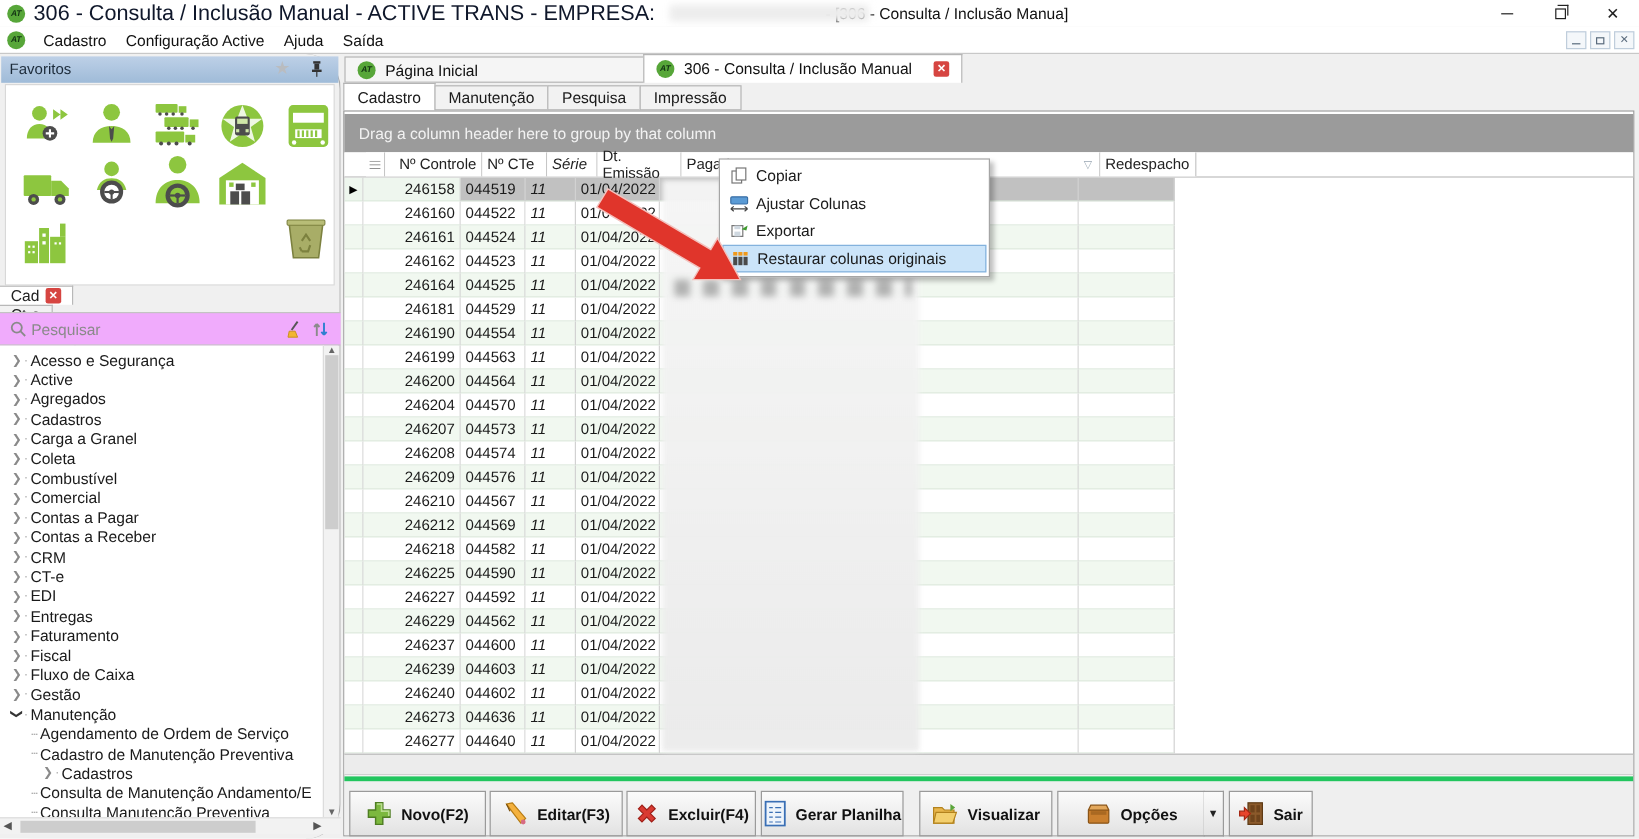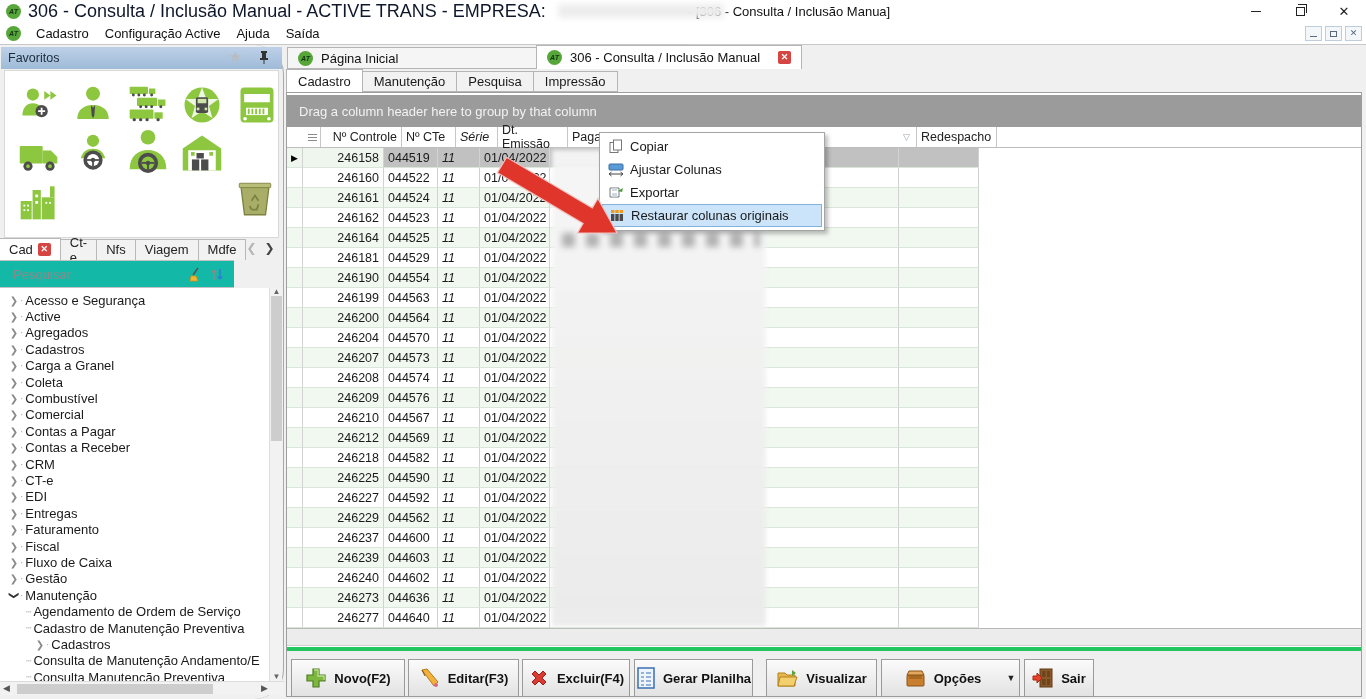--- a/index.html
+++ b/index.html
@@ -35,30 +35,30 @@
 
   
   .left-panel { position:absolute; left:0; top:45px; width:284px; height:654px; background:#f0f0f0; border-right:1px solid #a9a9a9;border-radius:29px; }
   .fav-header { position:absolute; left:1px; top:2px; width:281px; height:22px; background:linear-gradient(#bdd0e7,#9fbbd8); display:flex; align-items:center; padding-left:7px; font-size:12.5px; color:#1c2b3a; }
   .fav-star { position:absolute; right:40px; top:1px; color:#b9bcc0; font-size:15px; }
   .pin-icon { position:absolute; right:12px; top:3px; width:12px; height:15px; }
   .fav-box { position:absolute; left:4px; top:25px; width:275px; height:168px; background:#ffffff; border:1px solid #d8d8d8; }
   .fav-icon { position:absolute; width:44px; height:44px; display:flex; align-items:center; justify-content:center; cursor:pointer; }
 
   
-  .left-tabs { position:absolute; left:0; top:193px; width:240px; height:22px; display:flex; align-items:center; }
+  .left-tabs { position:absolute; left:0; top:193px; width:240px; height:22px; display:flex; align-items:flex-start;flex-direction:column; }
   .ltab { height:21px; border:1px solid #b8b8b8; border-bottom:none; background:#f2f2f2; display:flex; align-items:center; padding:0 9px; font-size:13px; color:#222; margin-left:-1px; cursor:pointer; }
   .ltab.active { background:#ffffff; height:22px; font-weight:normal; }
   .ltab .close-box { margin-left:5px; }
   .close-box { width:13px; height:13px; background:#d64541; border-radius:2px; color:#fff; font-size:9px; line-height:13px; text-align:center; font-weight:bold; cursor:pointer; }
   .ltab-scroll { margin-left:auto; display:flex; gap:8px; padding:0 8px 3px 0; font-size:12px; }
   .ltab-scroll .dis { color:#b5b5b5; } .ltab-scroll .en { color:#444; }
 
   
-  .search-row { position:absolute; left:0; top:215px; width:234px; height:28px; background:#14b8a6; border-top:1px solid #c3c3c3; border-bottom:1px solid #c3c3c3; display:flex; align-items:center; }
+  .search-row { position:absolute; left:0; top:215px; width:284px; height:28px; background:#f0abfc; border-top:1px solid #c3c3c3; border-bottom:1px solid #c3c3c3; display:flex; align-items:center; }
   .search-row input { flex:1; border:none; outline:none; font-size:13px; color:#333; font-family:"Liberation Sans",sans-serif; background:transparent; margin-left:4px; }
   .search-row input::placeholder { color:#8a8a8a; }
   .search-icons { display:flex; align-items:center; gap:6px; padding-right:10px; }
 
   
   .tree { position:absolute; left:0; top:243px; width:270px; height:393px; background:#fff; overflow:hidden; padding-top:4px; }
   .tree-item { height:16.4px; display:flex; align-items:center; font-size:13px; color:#1a1a1a; cursor:pointer; white-space:nowrap; }
   .tree-item .chev { width:12px; margin-left:8px; color:#8a8a8a; font-size:10px; text-align:center; flex:none; }
   .tree-item .chev.exp { color:#333; }
   .tree-item .dot { color:#aaa; margin-right:2px; font-size:10px; }

